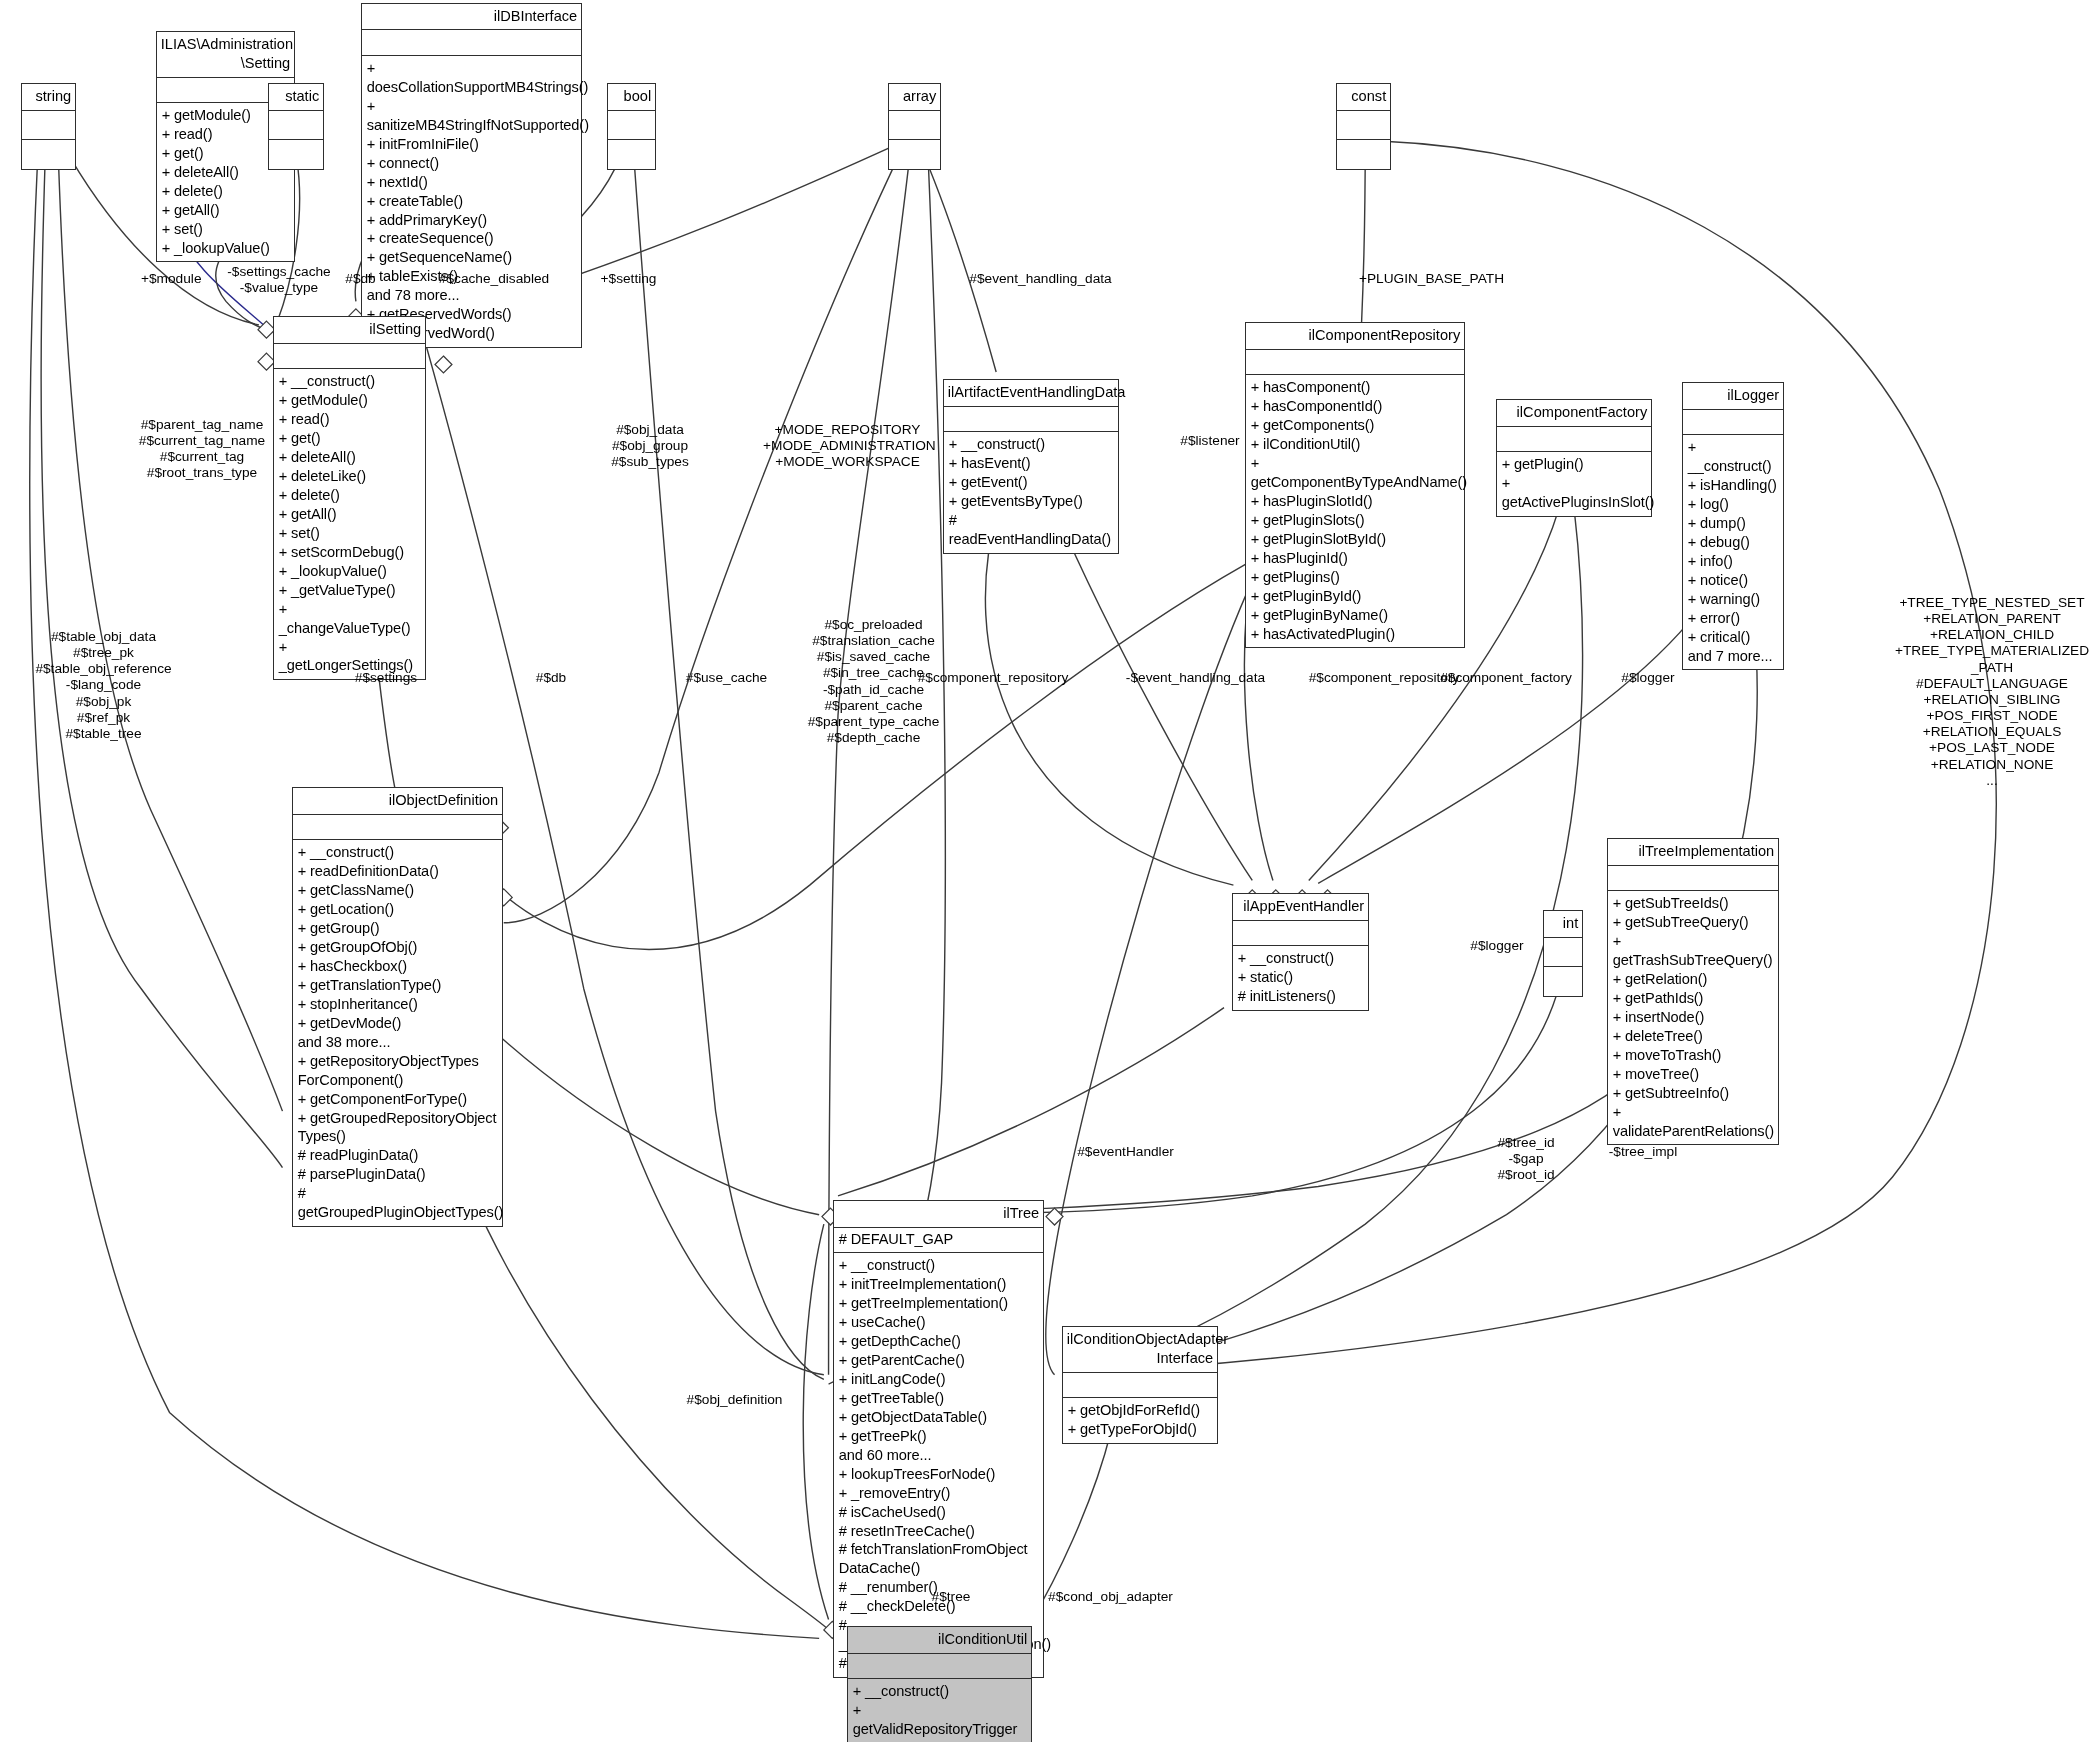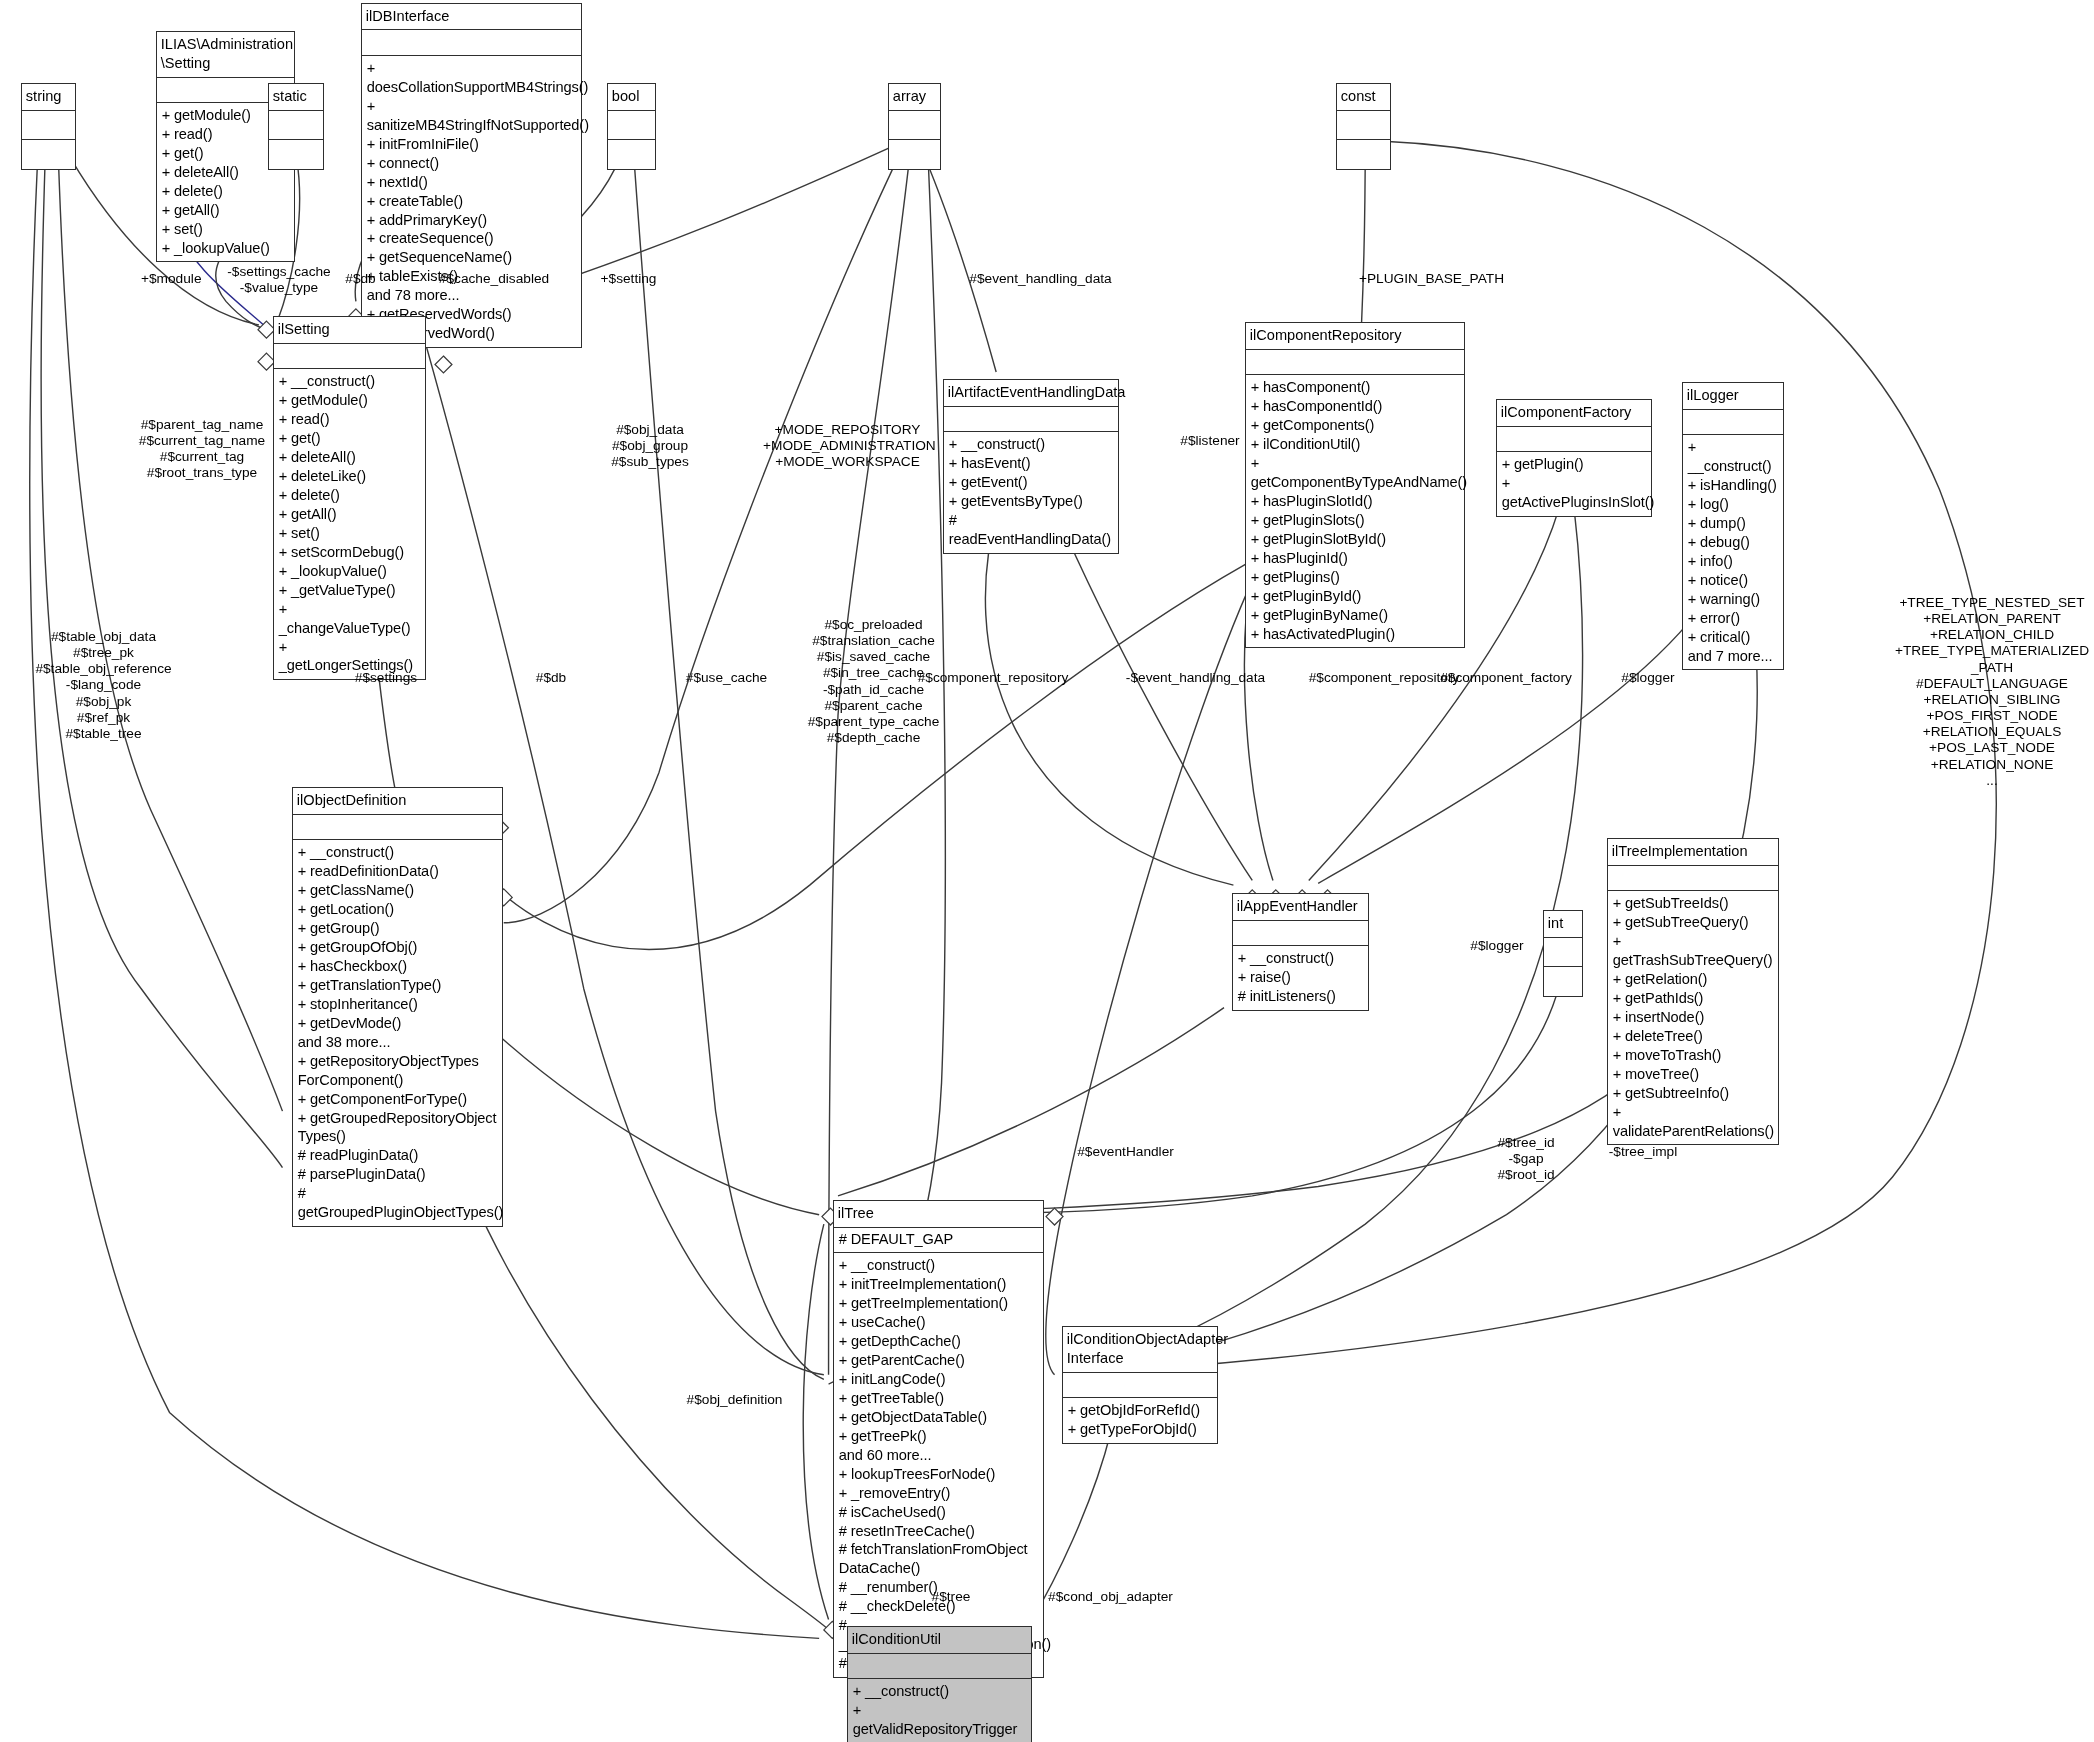--- a/index.html
+++ b/index.html
@@ -34,21 +34,21 @@
     background: #ffffff;
     font-size: 14.6px;
     line-height: 1.30;
     color: #000000;
     z-index: 5;
   }
   .node.shaded {
     background: #c3c3c3;
   }
   .node .ncap {
-    text-align: left;
+    text-align: right;
     padding: 2.8px 3.8px 3.8px 3.8px;
     border-bottom: 1.5px solid #2e2e2e;
     font-size: 14.6px;
     white-space: pre-line;
   }
   .node .nattr {
     border-bottom: 1.5px solid #2e2e2e;
     padding: 2.8px 4.7px;
     min-height: 19px;
     font-size: 14.6px;
@@ -347,21 +347,21 @@
       <div># parsePluginData()</div>
       <div># getGroupedPluginObjectTypes()</div>
     </div>
   </div>
 
   <div class="node" style="left:1232px; top:893px; width:137px;">
     <div class="ncap">ilAppEventHandler</div>
     <div class="nattr"></div>
     <div class="nops">
       <div>+ __construct()</div>
-      <div>+ raise()</div>
+      <div>+ static()</div>
       <div># initListeners()</div>
     </div>
   </div>
 
   <div class="node stub" style="left:1543px; top:910px; width:40px;">
     <div class="ncap">int</div>
     <div class="nattr"></div>
     <div class="nops"></div>
   </div>
 

